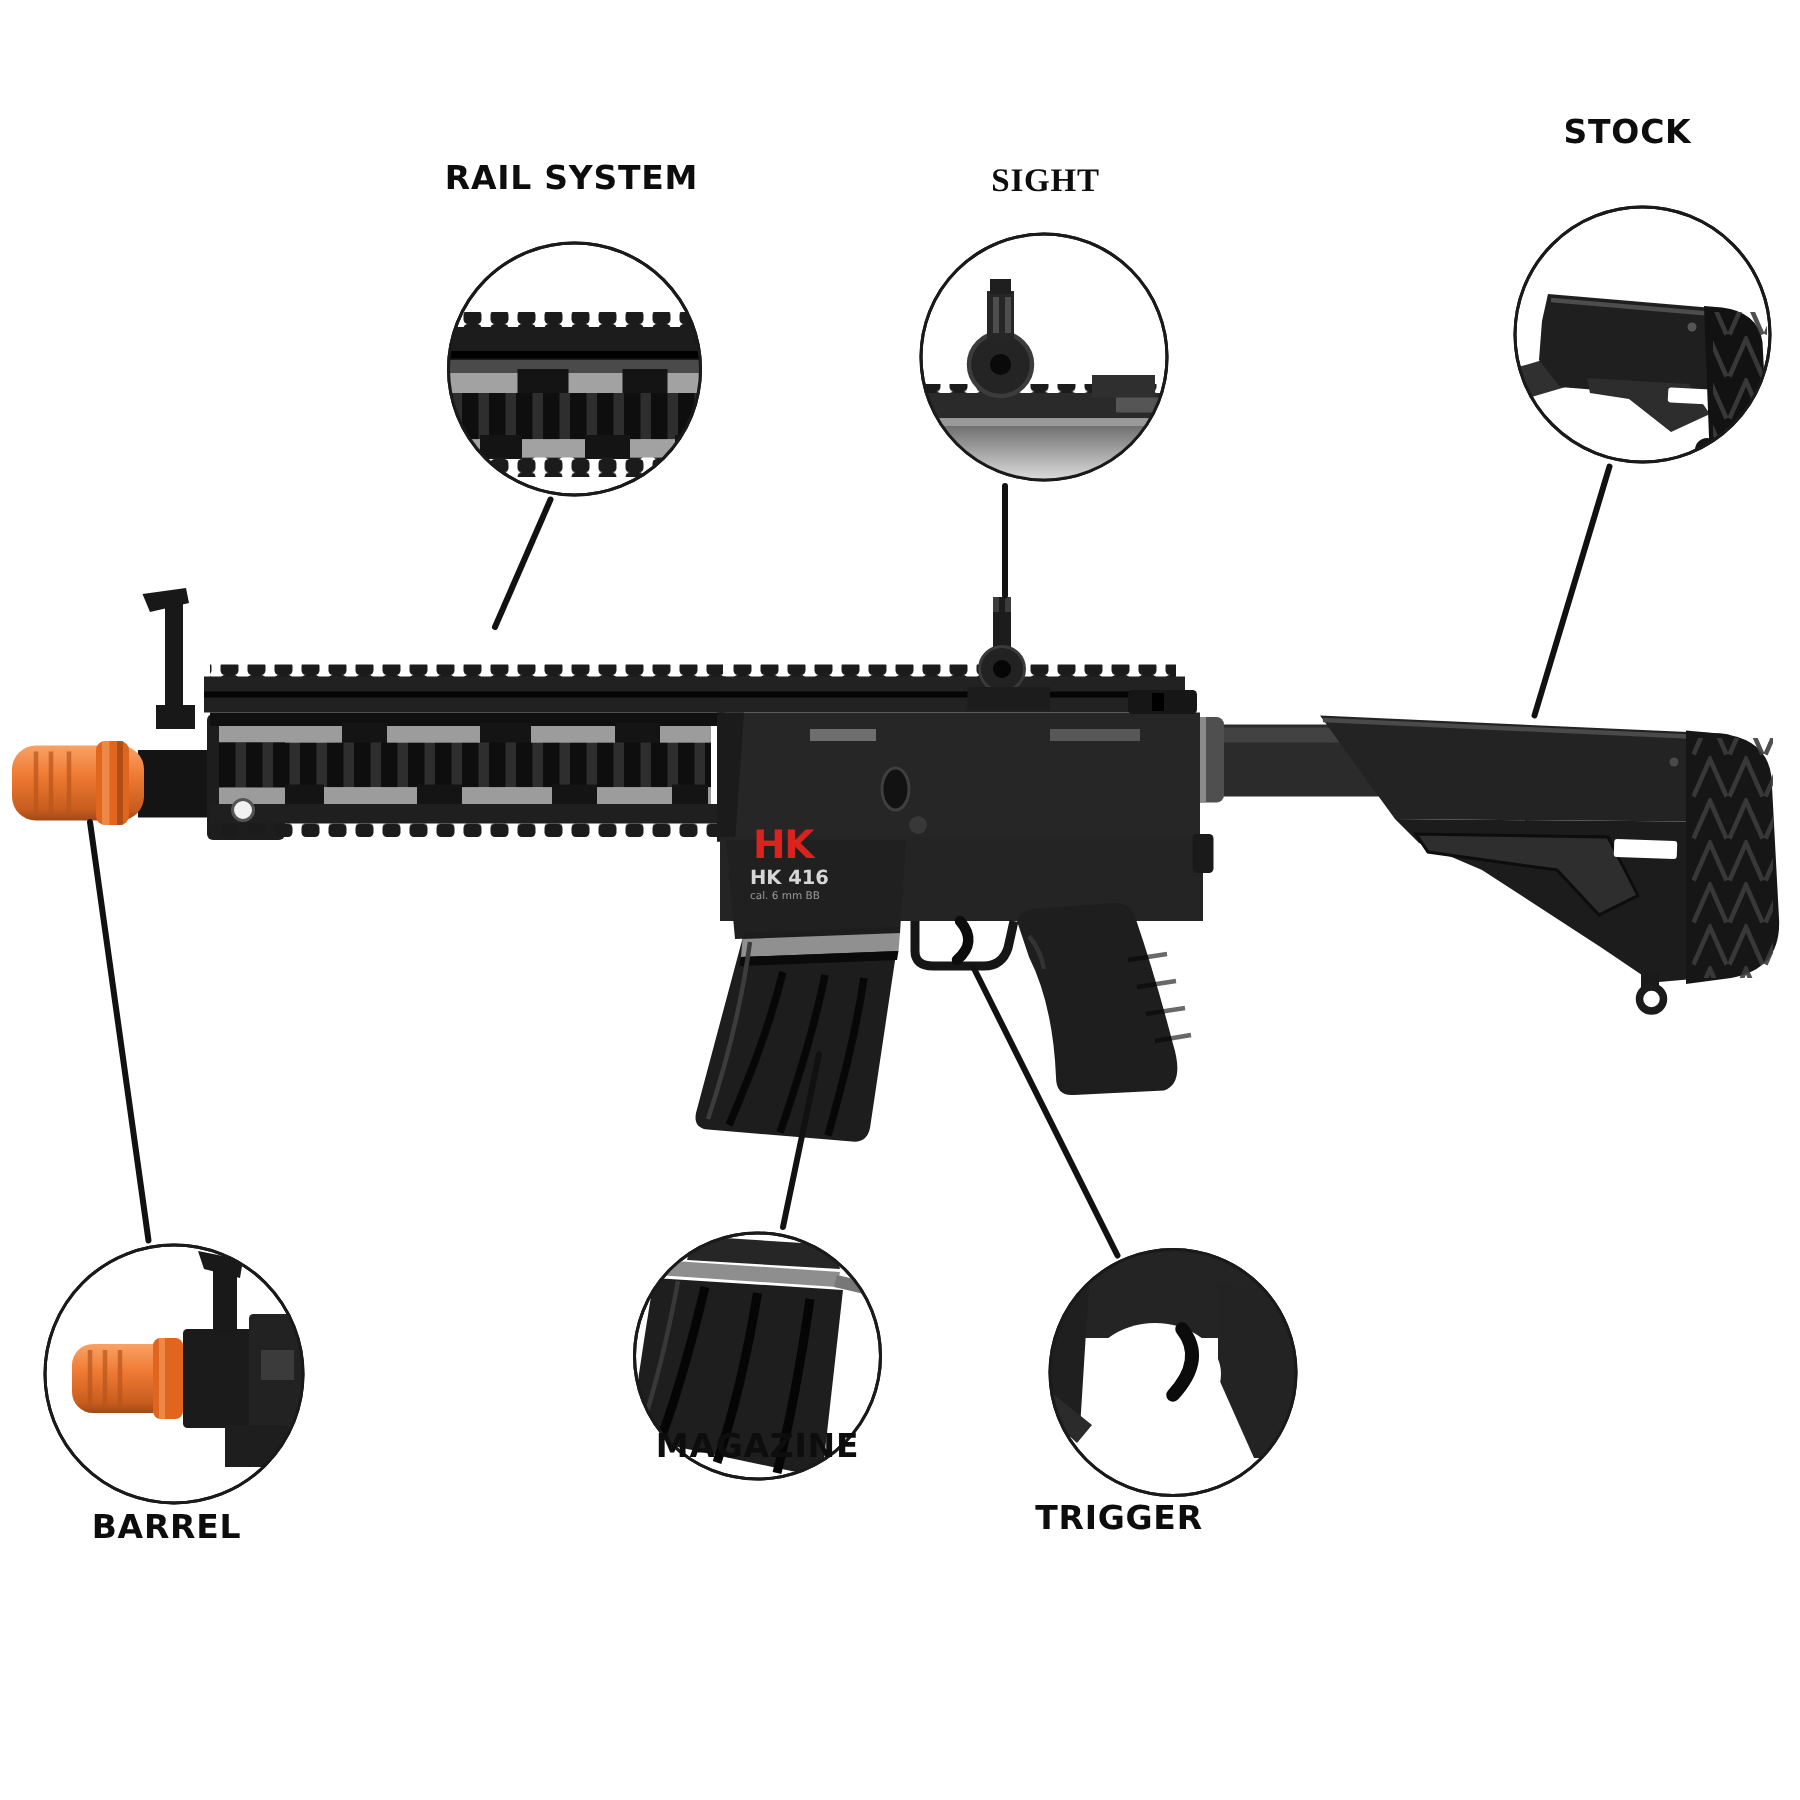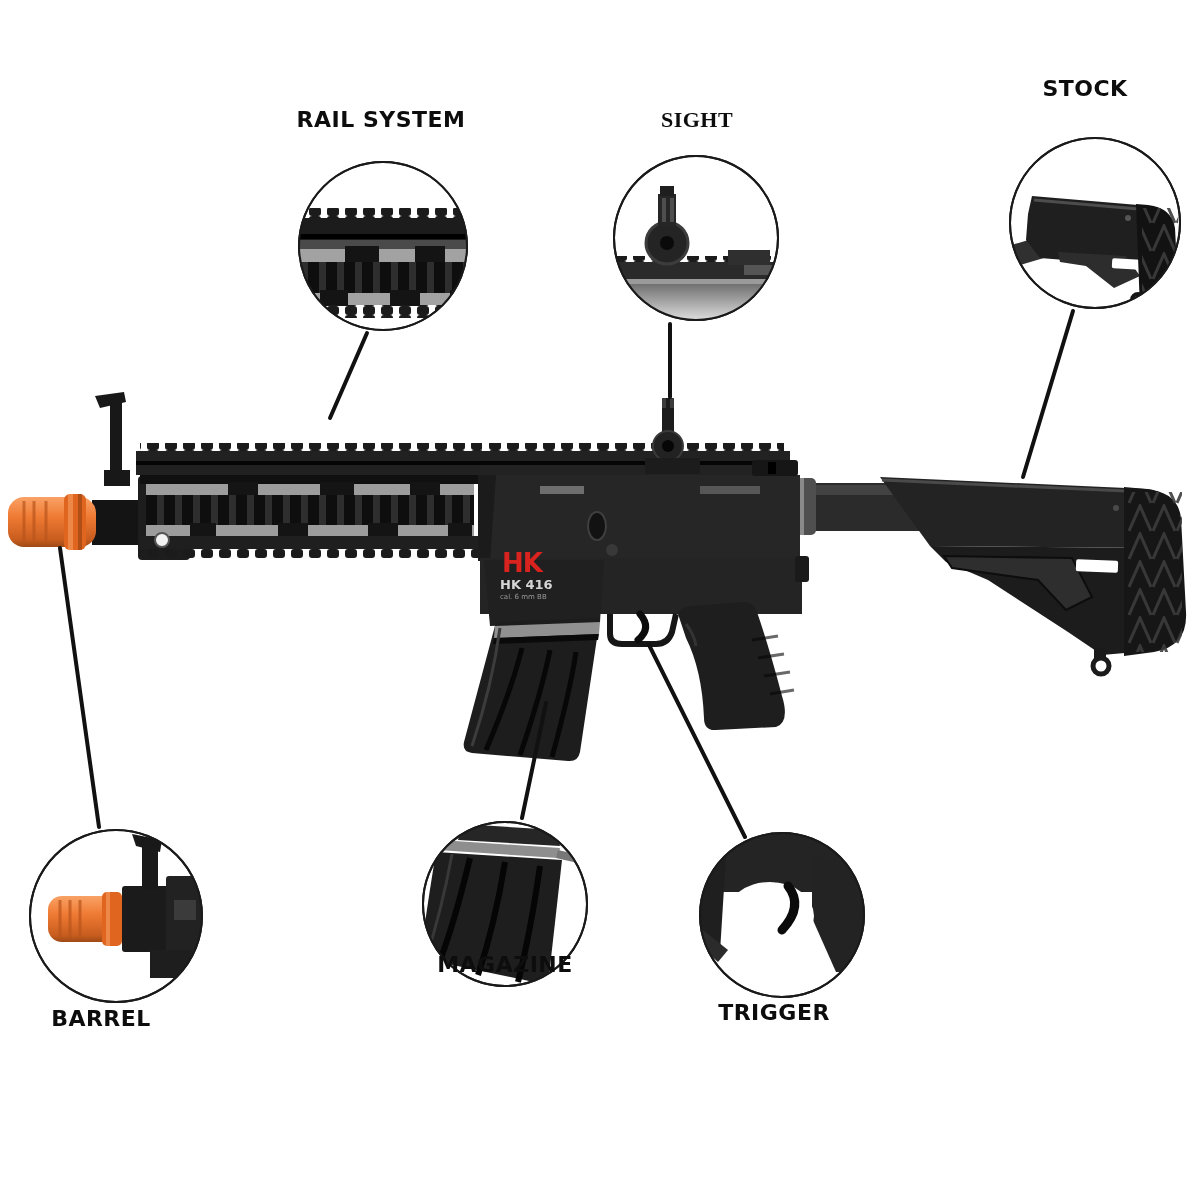--- a/index.html
+++ b/index.html
@@ -293,18 +293,18 @@
     <circle cx="782" cy="915" r="82" fill="none" stroke="#1a1a1a" stroke-width="2"></circle>
   </g>
 </svg>
 
   <div class="part-label" style="left:381px; top:107px;">RAIL SYSTEM</div>
 
   <div class="part-label" style="left:697px; top:107px;font-family:Liberation Serif, serif;">SIGHT</div>
 
   <div class="part-label" style="left:1085px; top:76px;">STOCK</div>
 
-  <div class="part-label" style="left:101px; top:1006px;">BARREL</div>
+  <div class="part-label" style="left:111px; top:1006px;">BARREL</div>
 
   <div class="part-label" style="left:505px; top:952px;">MAGAZINE</div>
 
-  <div class="part-label" style="left:774px; top:1000px;">TRIGGER</div>
+  <div class="part-label" style="left:746px; top:1000px;">TRIGGER</div>
 </div>
 
 </body></html>

